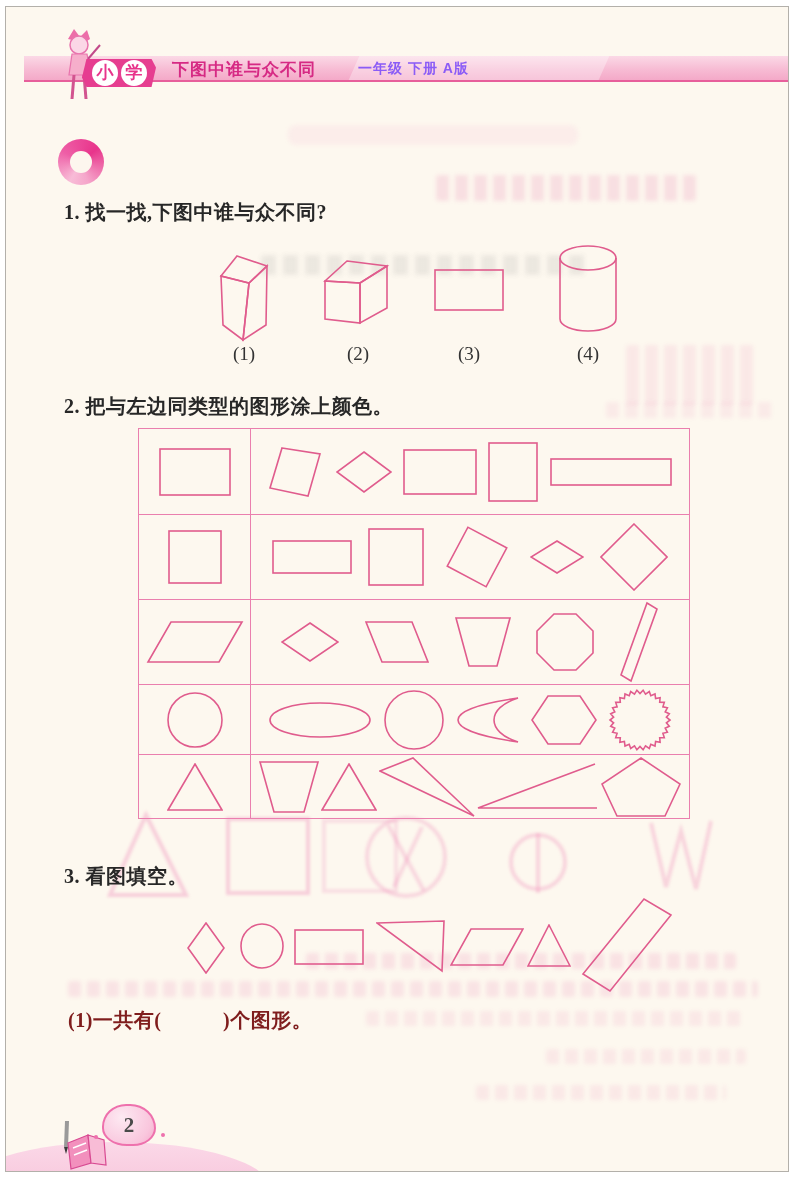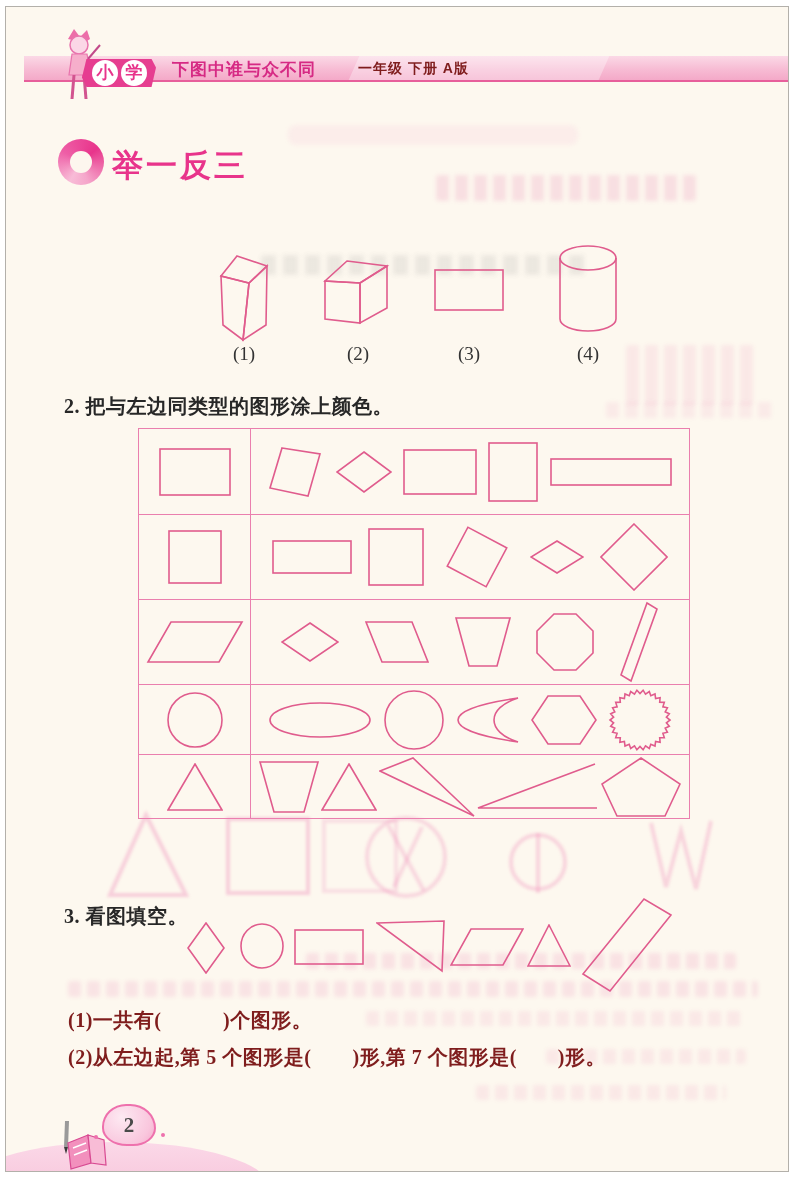--- a/index.html
+++ b/index.html
@@ -15,21 +15,21 @@
     background:rgba(255,255,255,.33);transform:skewX(-24deg);}
   .badge{position:absolute;left:76px;top:50px;width:74px;height:32px;}
   .badge-ribbon{position:absolute;left:0;top:2px;width:74px;height:28px;background:#e63d90;
     clip-path:polygon(6% 0,94% 0,100% 30%,94% 100%,6% 100%,0 65%);}
   .badge-circ{position:absolute;top:3px;width:26px;height:26px;border-radius:50%;background:#fff;
     color:#e8348b;font-weight:bold;font-size:17px;line-height:26px;text-align:center;
     font-family:"Liberation Sans",sans-serif;}
   .series-title{position:absolute;left:166px;top:51px;font-family:"Liberation Sans",sans-serif;
     font-weight:bold;font-size:17px;color:#d62a84;letter-spacing:1px;}
   .edition{position:absolute;left:352px;top:53px;font-family:"Liberation Sans",sans-serif;
-    font-weight:bold;font-size:14px;color:#7f1d1d;letter-spacing:1px;}
+    font-weight:bold;font-size:14px;color:#8b5cf6;letter-spacing:1px;}
   
   .donut{position:absolute;left:52px;top:132px;width:46px;height:46px;border-radius:50%;
     background:conic-gradient(from 210deg,#f8bcd7,#ee5ea6 90deg,#e8348b 200deg,#f5a5ca 310deg,#f8bcd7);}
   .donut::after{content:"";position:absolute;left:12px;top:12px;width:22px;height:22px;
     border-radius:50%;background:#fdf6ee;}
   .section-title{position:absolute;left:106px;top:138px;font-size:31px;font-weight:bold;
     color:#e8348b;letter-spacing:3px;font-family:"Liberation Sans",sans-serif;}
   
   .prompt{position:absolute;left:58px;font-size:20px;color:#272727;font-weight:600;letter-spacing:.5px;}
   .qlabel{position:absolute;font-size:19px;color:#333;text-align:center;width:64px;}
@@ -87,28 +87,28 @@
 
   <div class="badge">
     <div class="badge-ribbon"></div>
     <div class="badge-circ" style="left:10px;">小</div>
     <div class="badge-circ" style="left:39px;">学</div>
   </div>
   <div class="series-title">下图中谁与众不同</div>
   <div class="edition">一年级 下册 A版</div>
 
   <div class="donut"></div>
-  <div class="section-title">举一反三</div>
 
   <div class="bleed bleed-band" style="left:282px;top:118px;width:290px;height:20px;opacity:.5;"></div>
   <div class="bleed bleed-text" style="left:430px;top:168px;width:260px;height:26px;opacity:.55;"></div>
   <div class="bleed bleed-gray" style="left:255px;top:248px;width:330px;height:20px;opacity:.8;"></div>
   <div class="bleed bleed-text" style="left:620px;top:338px;width:130px;height:60px;opacity:.35;"></div>
   <div class="bleed bleed-text" style="left:600px;top:395px;width:170px;height:16px;opacity:.3;"></div>
 
+  <div class="prompt" style="top:192px;">1. 找一找,下图中谁与众不同?</div>
 
   <svg class="sh abs" style="left:208px;top:246px;" width="56" height="90" viewBox="0 0 56 90">
     <polygon points="23,3 53,13 35,30 7,23"></polygon>
     <polygon points="7,23 35,30 29,87 9,72"></polygon>
     <polygon points="35,30 53,13 52,72 29,87"></polygon>
   </svg>
 
   <svg class="sh abs" style="left:317px;top:252px;" width="68" height="68" viewBox="0 0 68 68">
     <polygon points="24,2 64,7 37,24 2,22"></polygon>
     <polygon points="2,22 37,24 37,64 2,60"></polygon>
@@ -266,21 +266,21 @@
     <rect x="122" y="12" width="80" height="74"></rect>
     <rect x="218" y="14" width="72" height="70" stroke="rgba(238,130,180,.22)"></rect>
     <circle cx="300" cy="50" r="39" stroke="rgba(238,130,180,.28)"></circle>
     <line x1="282" y1="18" x2="318" y2="84" stroke="rgba(238,130,180,.28)"></line>
     <line x1="316" y1="20" x2="288" y2="80" stroke="rgba(238,130,180,.28)"></line>
     <circle cx="432" cy="55" r="27" stroke="rgba(238,130,180,.3)"></circle>
     <line x1="432" y1="26" x2="432" y2="86" stroke="rgba(238,130,180,.3)"></line>
     <polyline points="545,16 560,80 575,24 590,82 605,14" stroke="rgba(238,130,180,.3)"></polyline>
   </svg>
 
-  <div class="prompt" style="top:856px;margin-top:40px;">3. 看图填空。</div>
+  <div class="prompt" style="top:856px;">3. 看图填空。</div>
 
   <svg class="sh abs" style="left:181px;top:915px;" width="38" height="52" viewBox="0 0 38 52">
       <polygon points="19,1 37,26 19,51 1,26"></polygon>
     </svg>
   <svg class="sh abs" style="left:233px;top:915px;" width="46" height="48" viewBox="0 0 46 48">
       <ellipse cx="23" cy="24" rx="21" ry="22"></ellipse>
     </svg>
   <svg class="sh abs" style="left:288px;top:922px;" width="70" height="36" viewBox="0 0 70 36">
       <rect x="1" y="1" width="68" height="34"></rect>
     </svg>
@@ -297,21 +297,20 @@
       <polygon points="7,79 68,4 95,20 34,96"></polygon>
     </svg>
 
   <div class="bleed bleed-text" style="left:300px;top:946px;width:430px;height:16px;opacity:.5;"></div>
   <div class="bleed bleed-text" style="left:62px;top:974px;width:690px;height:16px;opacity:.45;"></div>
   <div class="bleed bleed-text" style="left:360px;top:1004px;width:380px;height:15px;opacity:.35;"></div>
   <div class="bleed bleed-text" style="left:540px;top:1042px;width:200px;height:15px;opacity:.35;"></div>
   <div class="bleed bleed-text" style="left:470px;top:1078px;width:250px;height:15px;opacity:.35;"></div>
 
   <div class="blank-line" style="top:1000px;">(1)一共有(　　　)个图形。</div>
-  <div class="blank-line" style="top:1037px;">(2)从左边起,第 5 个图形是(　　)形,第 7 个图形是(　　)形。</div>
 
   <div class="hill"></div>
 
   <svg class="abs" style="left:50px;top:1110px;" width="52" height="56" viewBox="0 0 52 56">
     <polygon points="9,4 13,4 12,30 8,30" fill="#9a9a9a"></polygon>
     <polygon points="8,30 12,30 10,37" fill="#3a3a3a"></polygon>
     <polygon points="12,26 32,18 35,46 15,52" fill="#f290bd" stroke="#d84a92" stroke-width="1.2"></polygon>
     <polygon points="32,18 48,23 50,48 35,46" fill="#f8bcd6" stroke="#d84a92" stroke-width="1.2"></polygon>
     <line x1="17" y1="31" x2="30" y2="26" stroke="#ffffff" stroke-width="1.4"></line>
     <line x1="18" y1="38" x2="31" y2="33" stroke="#ffffff" stroke-width="1.4"></line>

